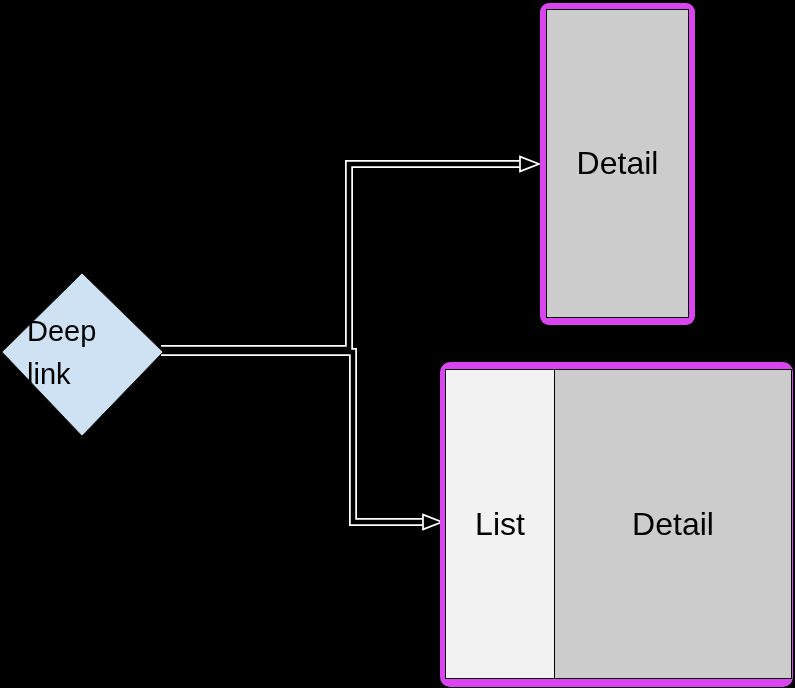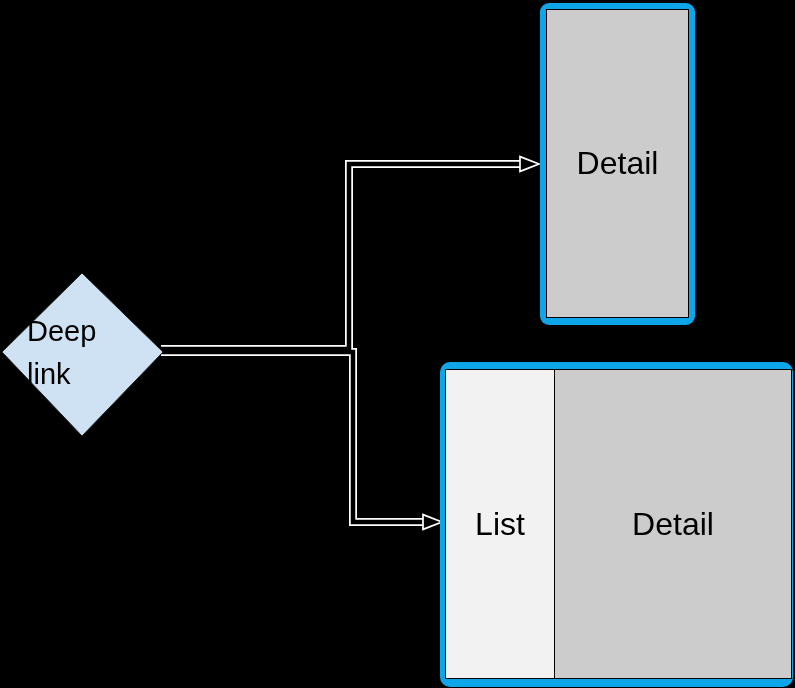--- a/index.html
+++ b/index.html
@@ -33,21 +33,21 @@
     align-items: center;
     justify-content: center;
     text-align: left;
     font-size: 29px;
     line-height: 43px;
     z-index: 2;
   }
   
   .device {
     position: absolute;
-    background: #0ea5e9;
+    background: #d946ef;
     z-index: 2;
     box-sizing: border-box;
   }
   .device-portrait {
     left: 540px;
     top: 3px;
     width: 155px;
     height: 322px;
     border-radius: 9px;
     padding: 6px 6px 7px 6px;

